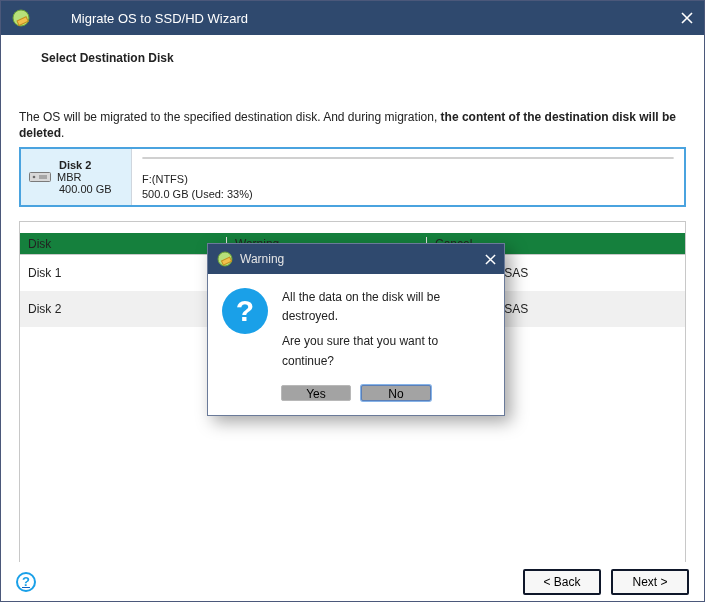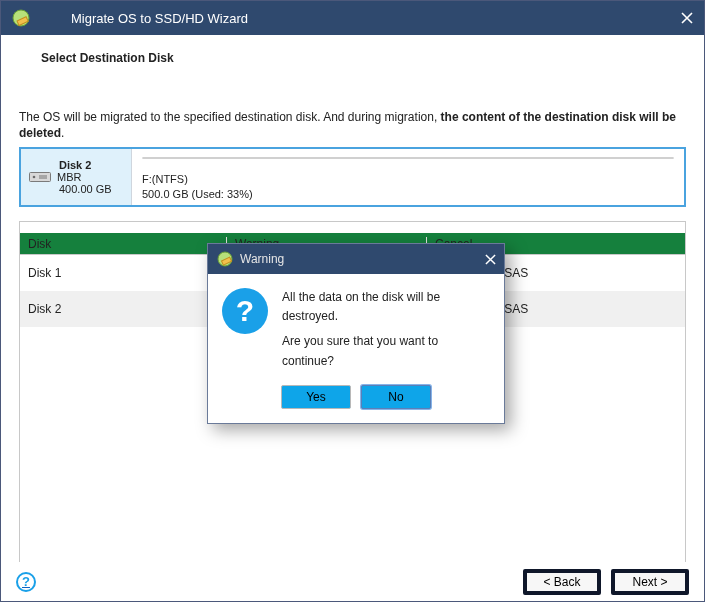--- a/index.html
+++ b/index.html
@@ -74,21 +74,21 @@
     height:38px; background:#fff;
     display:flex; align-items:center;
     padding:0 14px; gap:10px;
     border-top:1px solid #fff;
   }
   .help-link { color:#0a62c4; text-decoration:underline; font-size:12px; display:flex; align-items:center; gap:8px;}
   .help-circle { width:20px; height:20px; border:2px solid #1aa0e8; border-radius:50%; color:#1aa0e8; font-weight:bold; display:flex; align-items:center; justify-content:center; font-size:13px;}
   .bottombar .spacer { flex:1; }
   .btn {
     min-width:78px; height:26px;
-    background:#f7f7f7; border:4px solid #0f172a; border-radius:2px;
+    background:#f7f7f7; border:2px solid #0f172a; border-radius:2px;
     font-size:12px; cursor:pointer; padding: 0 16px;
   }
 
   body { position:relative; }
 
   
   .modal {
     position:absolute;
     left:206px; top:242px;
     width:298px;
@@ -102,22 +102,22 @@
   }
   .modal .micon { width:18px; height:18px; margin-right:6px; }
   .modal .mtitle .spacer { flex:1; }
   .mclose { width:28px; height:30px; display:flex; align-items:center; justify-content:center; margin-right:-8px; cursor:pointer;}
 
   .mbody { display:flex; padding:14px 14px 8px 14px; gap:14px; }
   .qcircle { width:46px; height:46px; background:#1aa0e8; border-radius:50%; color:#fff; font-size:30px; font-weight:bold; display:flex; align-items:center; justify-content:center; flex-shrink:0;}
   .mtext { font-size:12px; line-height:1.6; }
   .mbtns { display:flex; gap:10px; justify-content:center; padding:6px 0 14px 0;}
   .mbtn {
-    width:70px; height:24px;
-    background:#0ea5e9; border:1px solid #b8b8b8; border-radius:2px;
+    width:70px; height:16px;
+    background:#a3a3a3; border:1px solid #b8b8b8; border-radius:2px;
     font-size:12px; cursor:pointer;
   }
   .mbtn.focus { border:1px solid #5a7fb8; box-shadow:0 0 0 1px #86b3e8; }
 </style>
 </head>
 <body>
 
 <div class="titlebar">
   <span class="appicon">
     <svg viewBox="0 0 20 20" width="20" height="20">

